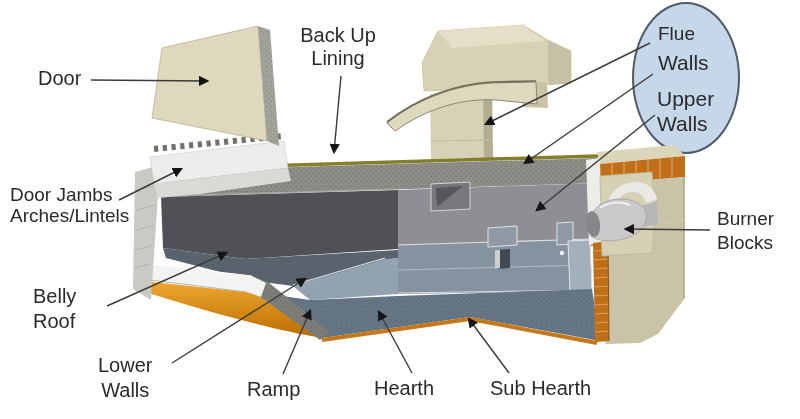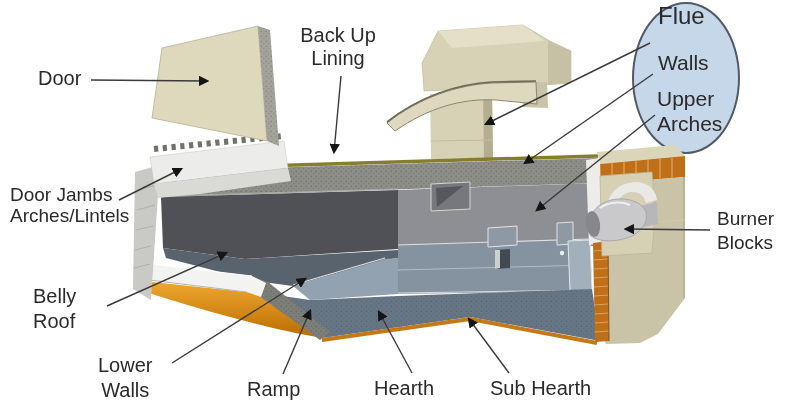--- a/index.html
+++ b/index.html
@@ -16,21 +16,21 @@
     z-index:0;
   }
   svg.art{position:absolute;left:0;top:0;z-index:1;}
   .lbl{
     position:absolute;z-index:2;color:var(--label_text,#2a2a2a);
     font-size:20px;line-height:24px;white-space:pre-line;
   }
   .lbl.center{text-align:center;}
   #lbl-door{left:38px;top:66px;text-align:center;}
   #lbl-backup{left:288px;top:24px;width:100px;line-height:23px;}
-  #lbl-flue{left:658px;top:4px;font-size:24px;}
+  #lbl-flue{left:658px;top:22px;font-size:19px;}
   #lbl-roof{left:658px;top:51px;font-size:21px;}
   #lbl-upperwalls{left:657px;top:86px;font-size:21px;line-height:25px;}
   #lbl-jambs{left:10px;top:184px;font-size:19px;line-height:21px;}
   #lbl-burner{left:717px;top:207px;font-size:19px;line-height:24px;}
   #lbl-belly{left:33px;top:284px;line-height:25px;}
   #lbl-lower{left:98px;top:353px;line-height:25px;text-align:center;}
   #lbl-ramp{left:247px;top:377px;text-align:right;}
   #lbl-hearth{left:374px;top:376px;}
   #lbl-subhearth{left:490px;top:376px;}
 
@@ -197,21 +197,21 @@
       <path class="callout" marker-end="url(#ah)" d="M509,373 L469,319"></path>
     </g>
   </svg>
 
   <div class="lbl" id="lbl-door">Door</div>
   <div class="lbl center" id="lbl-backup">Back Up
 Lining</div>
   <div class="lbl" id="lbl-flue">Flue</div>
   <div class="lbl" id="lbl-roof">Walls</div>
   <div class="lbl" id="lbl-upperwalls">Upper
-Arches</div>
+Walls</div>
   <div class="lbl" id="lbl-jambs">Door Jambs
 Arches/Lintels</div>
   <div class="lbl" id="lbl-burner">Burner
 Blocks</div>
   <div class="lbl" id="lbl-belly">Belly
 Roof</div>
   <div class="lbl" id="lbl-lower">Lower
 Walls</div>
   <div class="lbl" id="lbl-ramp">Ramp</div>
   <div class="lbl" id="lbl-hearth">Hearth</div>

